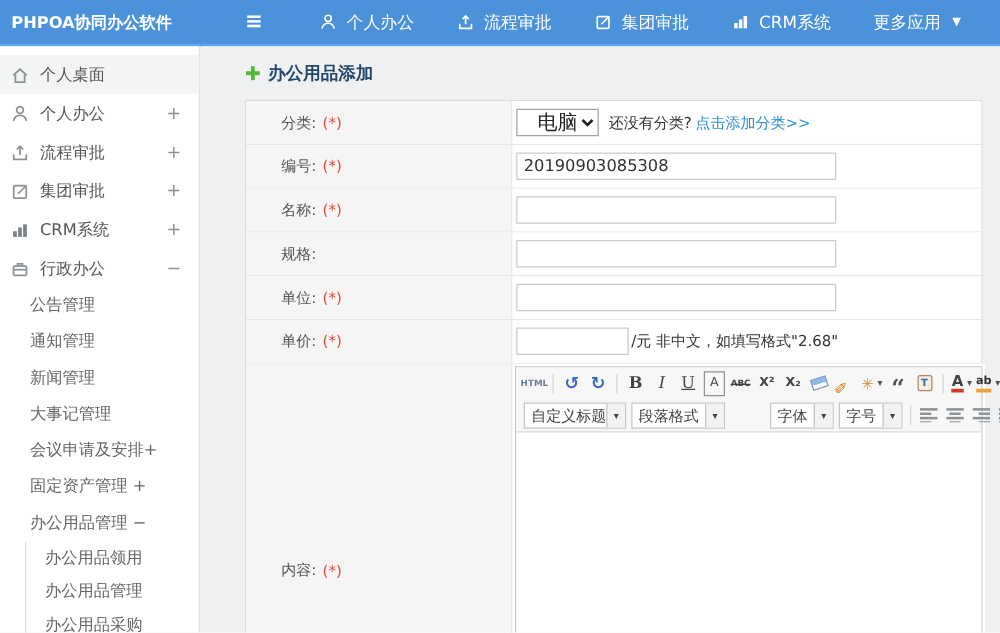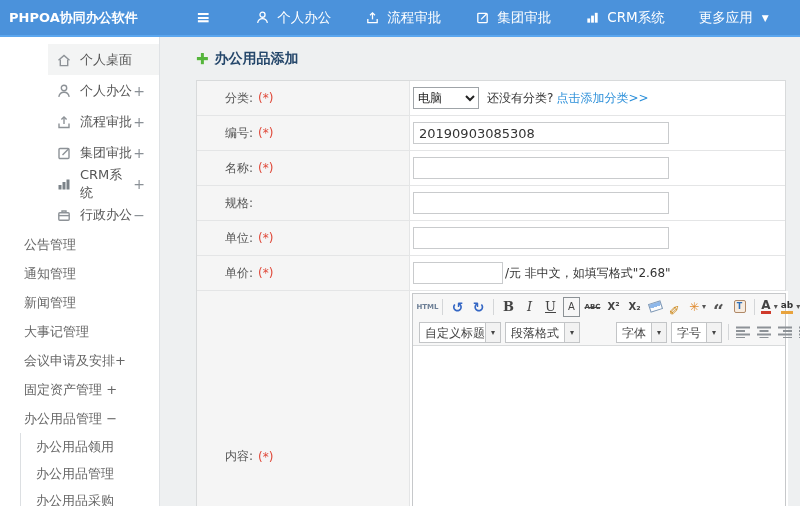--- a/index.html
+++ b/index.html
@@ -13,21 +13,21 @@
   .hamburger { margin-left:36px; font-size:17px; font-weight:bold; cursor:pointer; line-height:1; }
   .nav-items { display:flex; margin-left:28px; align-items:center; }
   .nav-item { display:flex; align-items:center; gap:7px; padding:0 17px; font-size:13.5px; cursor:pointer; height:35px; }
   .nav-item svg { display:block; }
   .nav-caret { font-size:9px; margin-left:2px; }
 
   
   .sidebar { position:absolute; top:37px; left:0; bottom:0; width:160px; background:#fff;
              border-right:1px solid #dfe2e5; padding-top:7px; }
   .side-item { height:31px; display:flex; align-items:center; padding:0 14px 0 8px;
-               color:#555; font-size:13px; cursor:pointer;margin-left:48px; }
+               color:#555; font-size:13px; cursor:pointer; }
   .side-item.active { background:#f3f4f4; }
   .side-item .s-icon { width:17px; height:16px; margin-right:7px; color:#7b8288; flex:0 0 auto; }
   .side-item .s-label { flex:1; }
   .side-item .expander { color:#8a9096; font-size:14px; }
   .sub-item { height:29px; line-height:29px; padding-left:24px; font-size:13px; color:#666; cursor:pointer; }
   .subsub-group { margin-left:20px; border-left:1px solid #dcdfe2; }
   .subsub-item { height:27px; line-height:27px; padding-left:15px; font-size:13px; color:#666; cursor:pointer; }
 
   
   .content { position:absolute; top:37px; left:161px; right:0; bottom:0; background:#eef0f1; overflow:hidden; }
@@ -41,21 +41,21 @@
   .label-cell { width:213px; flex:0 0 213px; background:#f5f5f5; border-right:1px solid #e4e5e6;
                 display:flex; align-items:center; padding-left:28px; font-size:12px; color:#555; }
   .required { color:#e0493a; margin-left:5px; }
   .field-cell { flex:1; background:#fff; display:flex; align-items:center; padding-left:3px; }
   .f-row.std { height:35px; }
   .f-row.editor-row { height:331px; }
 
   .txt-input { height:22px; width:256px; border:1px solid #c9cbcd; font-size:13px; color:#333;
                padding:0 5px; font-family:"DejaVu Sans",sans-serif; background:#fff; }
   .txt-input.small { width:90px; }
-  .cat-select { height:22px; width:66px; font-size:12px; color:#222; border:1px solid #9fa4a8; background:#fff; }
+  .cat-select { height:22px; width:66px; font-size:16px; color:#222; border:1px solid #9fa4a8; background:#fff;text-align:right; }
   .hint-text { font-size:12px; color:#333; margin-left:8px; white-space:pre; }
   .link-text { font-size:12px; color:#2b8fd9; margin-left:3px; cursor:pointer; text-decoration:none; }
 
   
   .editor { align-self:flex-start; margin:2px; width:374px; border:1px solid #c6c8ca; background:#fff; }
   .toolbar { background:#f7f7f7; display:flex; align-items:center; padding:2px 4px; height:25px; }
   .toolbar.second { height:26px; }
   .tb-btn { display:inline-flex; align-items:center; justify-content:center; min-width:17px; height:20px;
             margin:0 2px; cursor:pointer; color:#444; }
   .tb-sep { width:1px; height:16px; background:#d4d6d8; margin:0 4px; flex:0 0 auto; }

